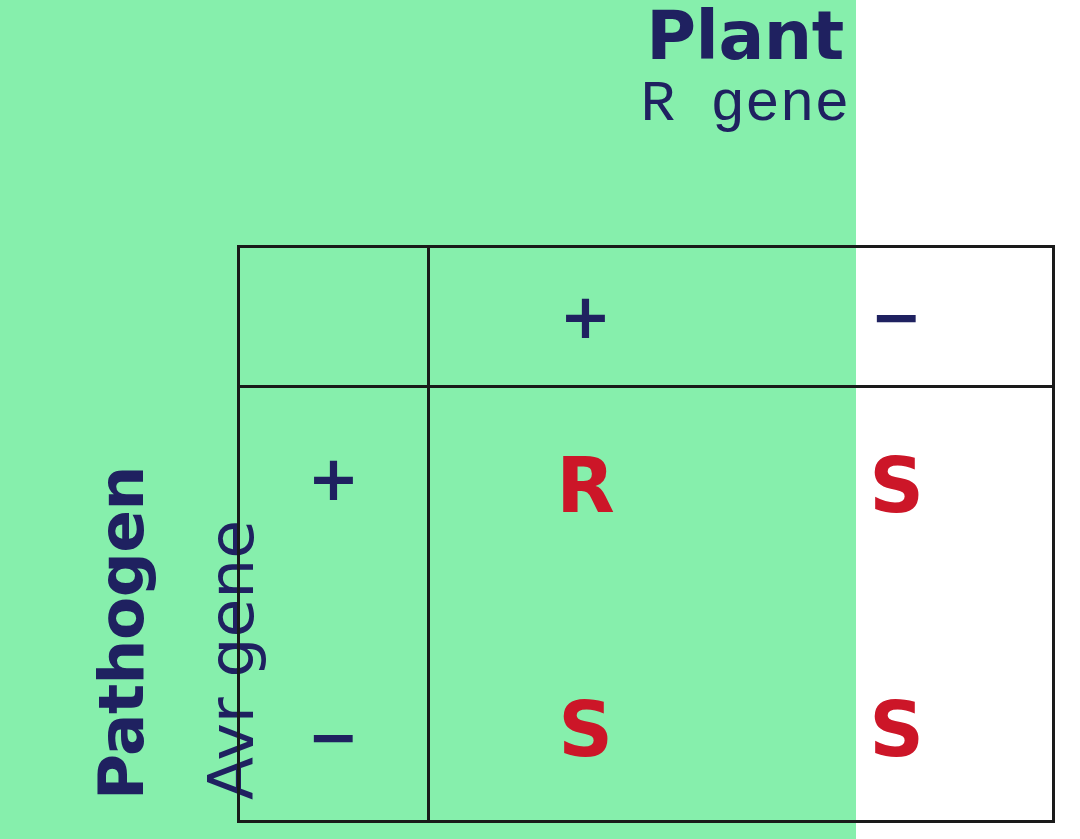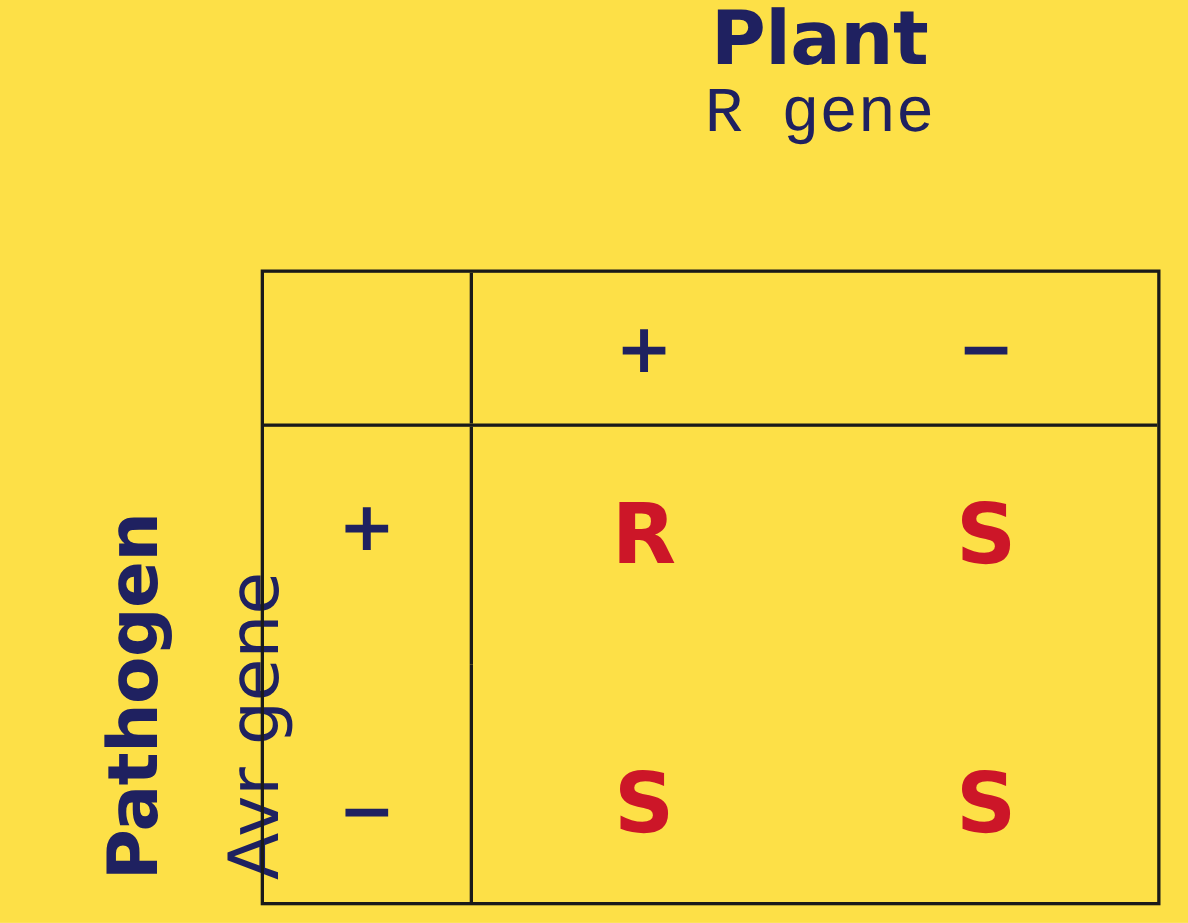--- a/index.html
+++ b/index.html
@@ -11,23 +11,23 @@
   body {
     width: 1080px;
     height: 839px;
     overflow: hidden;
     font-family: "DejaVu Sans", "Liberation Sans", sans-serif;
     -webkit-font-smoothing: antialiased;
   }
 
   #figure {
     position: relative;
-    width: 1080px;
+    width: 856px;
     height: 839px;
-    background: #fde047;
+    background: #86efac;
   }
 
   
   .col-heading {
     position: absolute;
     left: 430px;
     top: 2px;
     width: 630px;
     text-align: center;
     color: #1f2160;

